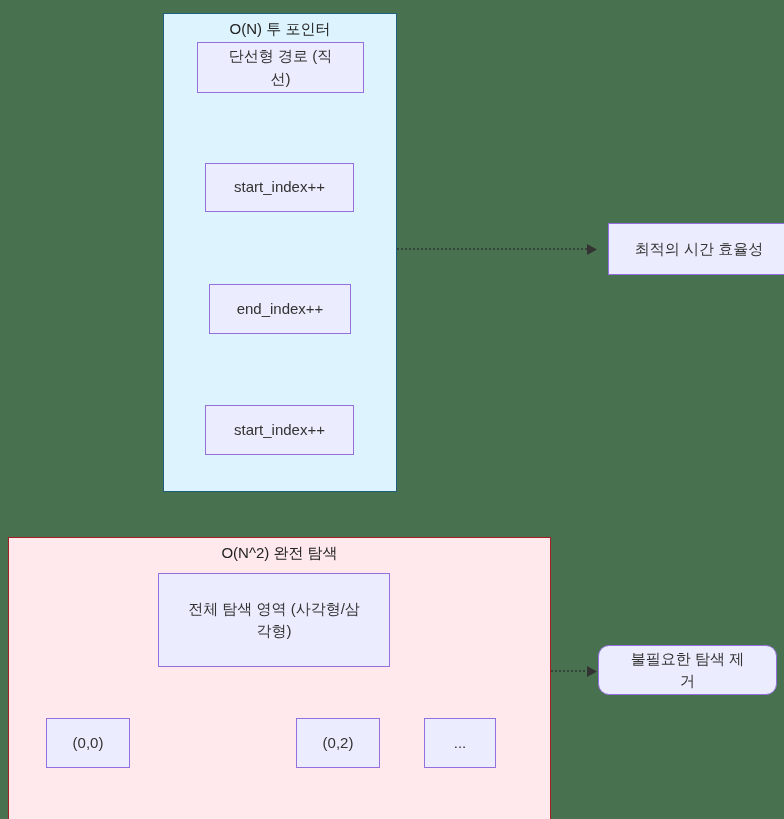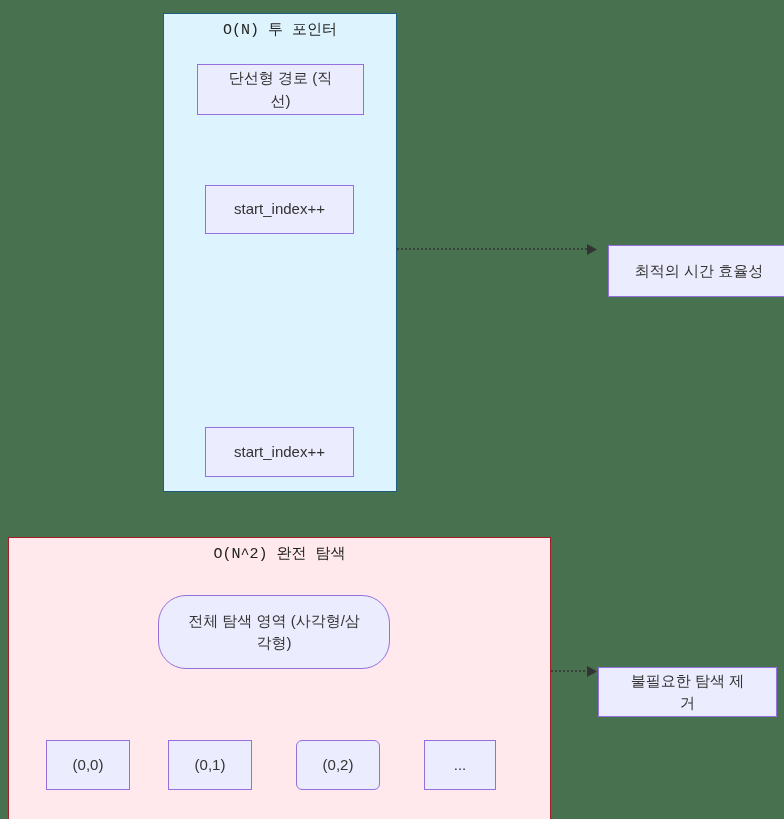--- a/index.html
+++ b/index.html
@@ -37,51 +37,49 @@
     border: 1.5px solid var(--brute_force_border, #A42024);
   }
   .sg-title {
     position: absolute;
     left: 0; top: 6px;
     width: 100%;
     text-align: center;
     font-size: 15px;
     color: var(--title_text, #222222);
     white-space: nowrap;
-    font-family: Liberation Mono, monospace;
   }
   .node {
     position: absolute;
     box-sizing: border-box;
     display: flex;
     align-items: center;
     justify-content: center;
     text-align: center;
     background: var(--node_fill, #ECECFF);
     border: 1px solid var(--node_border, #9370DB);
     color: var(--node_text, #333333);
     font-size: 15px;
     line-height: 1.5;
     padding: 4px 25px;
-    margin-top: 22px;
   }
   
   .n-linear-path { left: 197px; top: 42px;  width: 167px; height: 51px; }
   .n-start-1     { left: 205px; top: 163px; width: 149px; height: 49px; }
   .n-end-1       { left: 209px; top: 284px; width: 142px; height: 50px; }
   .n-start-2     { left: 205px; top: 405px; width: 149px; height: 50px; }
   
-  .n-search-area { left: 158px; top: 573px; width: 232px; height: 74px; border-radius: 28px; }
+  .n-search-area { left: 158px; top: 573px; width: 232px; height: 94px; }
   .n-cell-00     { left: 46px;  top: 718px; width: 84px;  height: 50px; }
   .n-cell-01     { left: 168px; top: 718px; width: 84px;  height: 50px; }
-  .n-cell-02     { left: 296px; top: 718px; width: 84px;  height: 50px; border-radius: 6px; }
+  .n-cell-02     { left: 296px; top: 718px; width: 84px;  height: 50px; }
   .n-cell-more   { left: 424px; top: 718px; width: 72px;  height: 50px; }
   
   .n-outcome-1   { left: 608px; top: 223px; width: 182px; height: 52px; border-width: 1.5px; }
-  .n-outcome-2   { left: 598px; top: 645px; width: 179px; height: 50px; border-width: 1.5px; }
+  .n-outcome-2   { left: 598px; top: 645px; width: 179px; height: 50px; border-width: 1.5px; border-radius: 11px; }
 
   .edge       { stroke: var(--edge_color, #555555); stroke-width: 2; fill: none; }
   .edge-thin  { stroke: var(--edge_color, #555555); stroke-width: 1.5; fill: none; }
   .edge-dotted{ stroke: var(--dotted_edge_color, #333333); stroke-width: 1.5; fill: none; stroke-dasharray: 2 2; }
   .arrowhead  { fill: var(--dotted_edge_color, #333333); stroke: none; }
 </style>
 </head>
 <body>
 
 <div class="canvas">
@@ -105,27 +103,27 @@
     <path class="edge-thin" d="M308,648 C328,675 337,680 338,716"></path>
     <path class="edge-thin" d="M368,648 C398,672 458,676 460,716"></path>
   </svg>
 
   <div class="subgraph sg-two-pointer">
     <div class="sg-title">O(N) 투 포인터</div>
   </div>
 
   <div class="node n-linear-path">단선형 경로 (직선)</div>
   <div class="node n-start-1">start_index++</div>
+  <div class="node n-end-1">end_index++</div>
   <div class="node n-start-2">start_index++</div>
   <div class="node n-outcome-1">최적의 시간 효율성</div>
 
   <div class="subgraph sg-brute-force">
     <div class="sg-title">O(N^2) 완전 탐색</div>
   </div>
 
   <div class="node n-search-area">전체 탐색 영역 (사각형/삼각형)</div>
   <div class="node n-cell-00">(0,0)</div>
-  <div class="node n-cell-01">(0,1)</div>
   <div class="node n-cell-02">(0,2)</div>
   <div class="node n-cell-more">...</div>
   <div class="node n-outcome-2">불필요한 탐색 제거</div>
 
 </div>
 
 </body></html>

